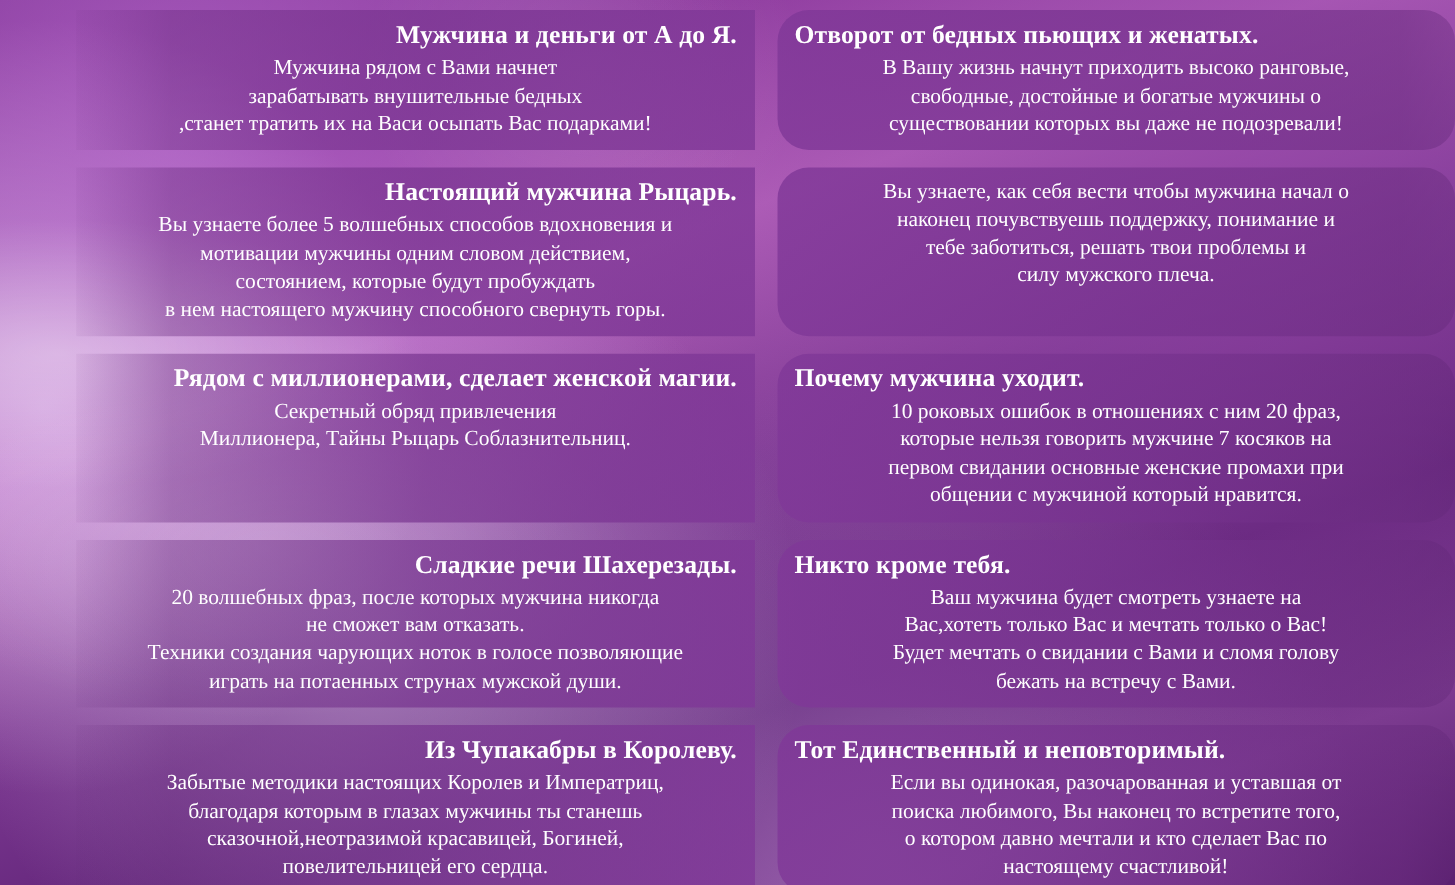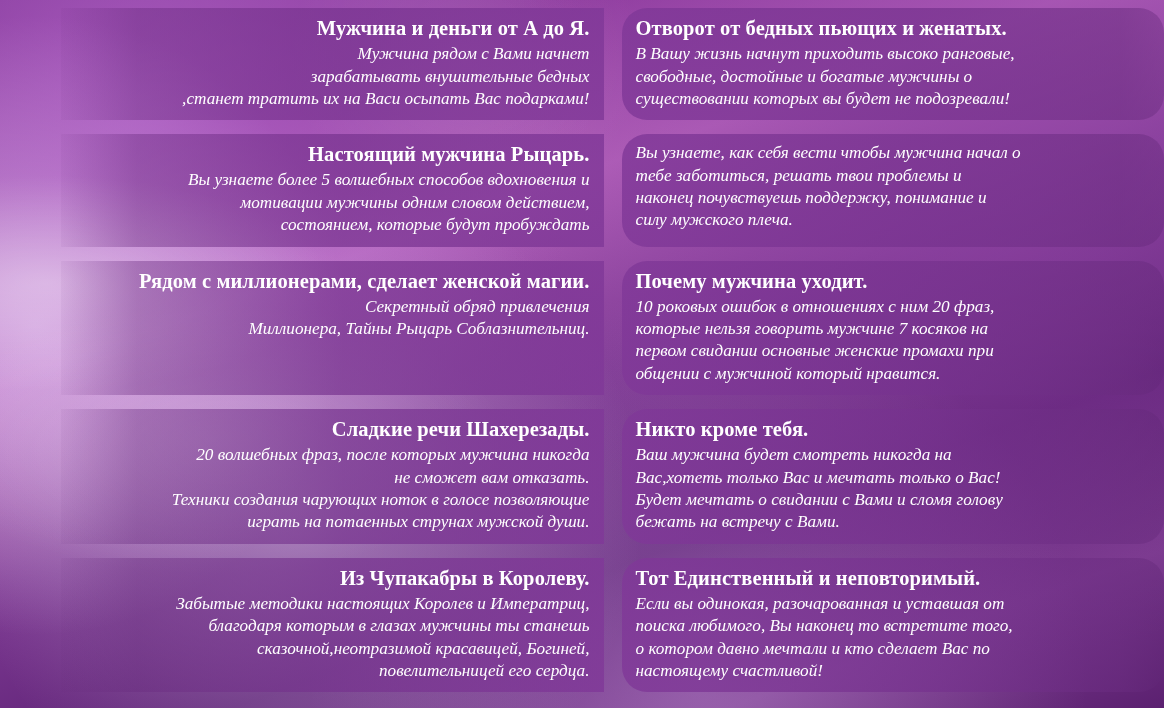--- a/index.html
+++ b/index.html
@@ -66,25 +66,25 @@
   }
   .title {
     font-weight: bold;
     font-size: 20.5px;
     line-height: 1.18;
     margin: 0 0 3px 0;
     color: #ffffff;
     letter-spacing: 0.1px;
   }
   .body {
-    font-style: italic;
     font-size: 17.2px;
     line-height: 1.30;
     margin: 0;
     color: #ffffff;
+    text-align: center;
   }
   .body p {
     margin: 0;
   }
   
   .r1 { margin-top: 4px; }
   .r2 { margin-top: 6px; }
   .r3 { margin-top: 6px; }
   .r4 { margin-top: 6px; }
   .r5 { margin-top: 6px; }
@@ -102,38 +102,39 @@
         <p>зарабатывать внушительные бедных</p>
         <p>,станет тратить их на Васи осыпать Вас подарками!</p>
       </div>
     </div>
 
     <div class="cell right r1">
       <div class="title">Отворот от бедных пьющих и женатых.</div>
       <div class="body">
         <p>В Вашу жизнь начнут приходить высоко ранговые,</p>
         <p>свободные, достойные и богатые мужчины о</p>
-        <p>существовании которых вы будет не подозревали!</p>
+        <p>существовании которых вы даже не подозревали!</p>
       </div>
     </div>
 
     <div class="cell left r2">
       <div class="title">Настоящий мужчина Рыцарь.</div>
       <div class="body">
         <p>Вы узнаете более 5 волшебных способов вдохновения и</p>
         <p>мотивации мужчины одним словом действием,</p>
         <p>состоянием, которые будут пробуждать</p>
+        <p>в нем настоящего мужчину способного свернуть горы.</p>
       </div>
     </div>
 
     <div class="cell right r2">
       <div class="body">
         <p>Вы узнаете, как себя вести чтобы мужчина начал о</p>
+        <p>наконец почувствуешь поддержку, понимание и</p>
         <p>тебе заботиться, решать твои проблемы и</p>
-        <p>наконец почувствуешь поддержку, понимание и</p>
         <p>силу мужского плеча.</p>
       </div>
     </div>
 
     <div class="cell left r3">
       <div class="title">Рядом с миллионерами, сделает женской магии.</div>
       <div class="body">
         <p>Секретный обряд привлечения</p>
         <p>Миллионера, Тайны Рыцарь Соблазнительниц.</p>
       </div>
@@ -155,21 +156,21 @@
         <p>20 волшебных фраз, после которых мужчина никогда</p>
         <p>не сможет вам отказать.</p>
         <p>Техники создания чарующих ноток в голосе позволяющие</p>
         <p>играть на потаенных струнах мужской души.</p>
       </div>
     </div>
 
     <div class="cell right r4">
       <div class="title">Никто кроме тебя.</div>
       <div class="body">
-        <p>Ваш мужчина будет смотреть никогда на</p>
+        <p>Ваш мужчина будет смотреть узнаете на</p>
         <p>Вас,хотеть только Вас и мечтать только о Вас!</p>
         <p>Будет мечтать о свидании с Вами и сломя голову</p>
         <p>бежать на встречу с Вами.</p>
       </div>
     </div>
 
     <div class="cell left r5">
       <div class="title">Из Чупакабры в Королеву.</div>
       <div class="body">
         <p>Забытые методики настоящих Королев и Императриц,</p>

